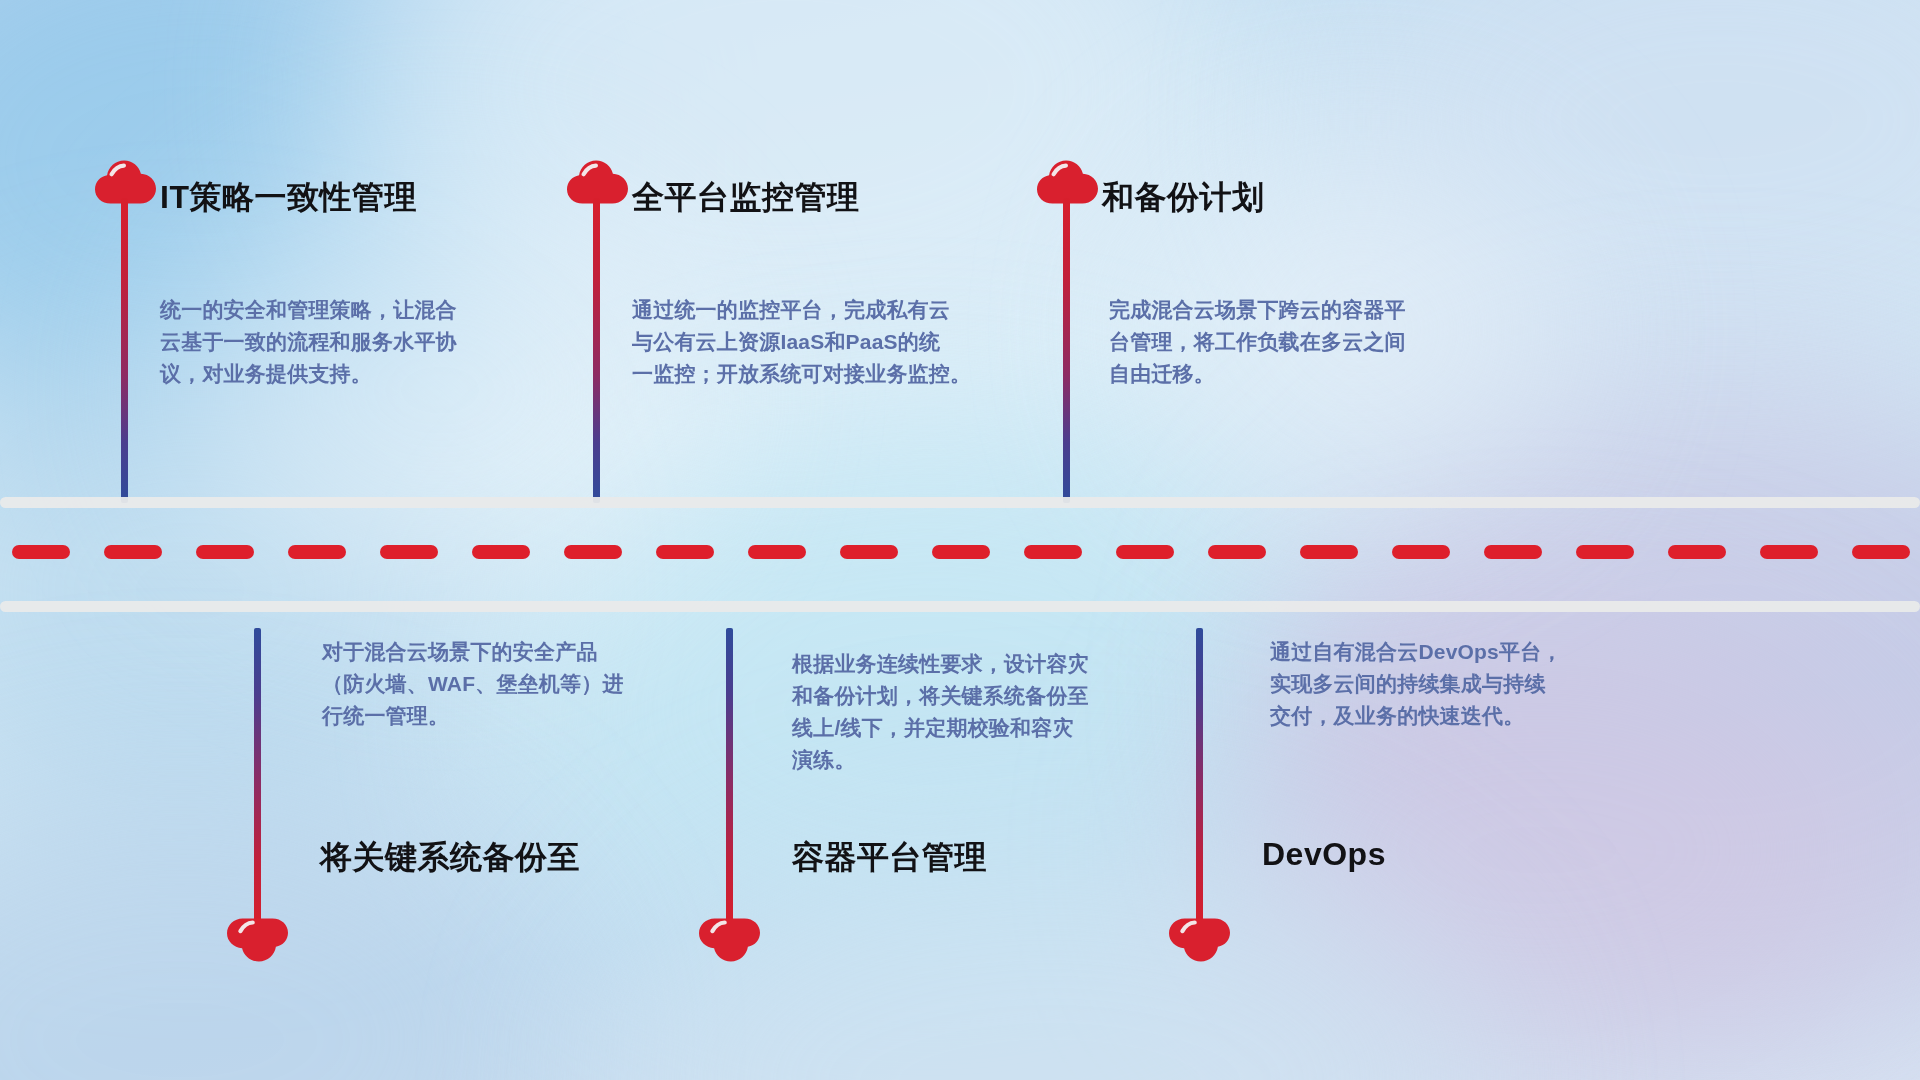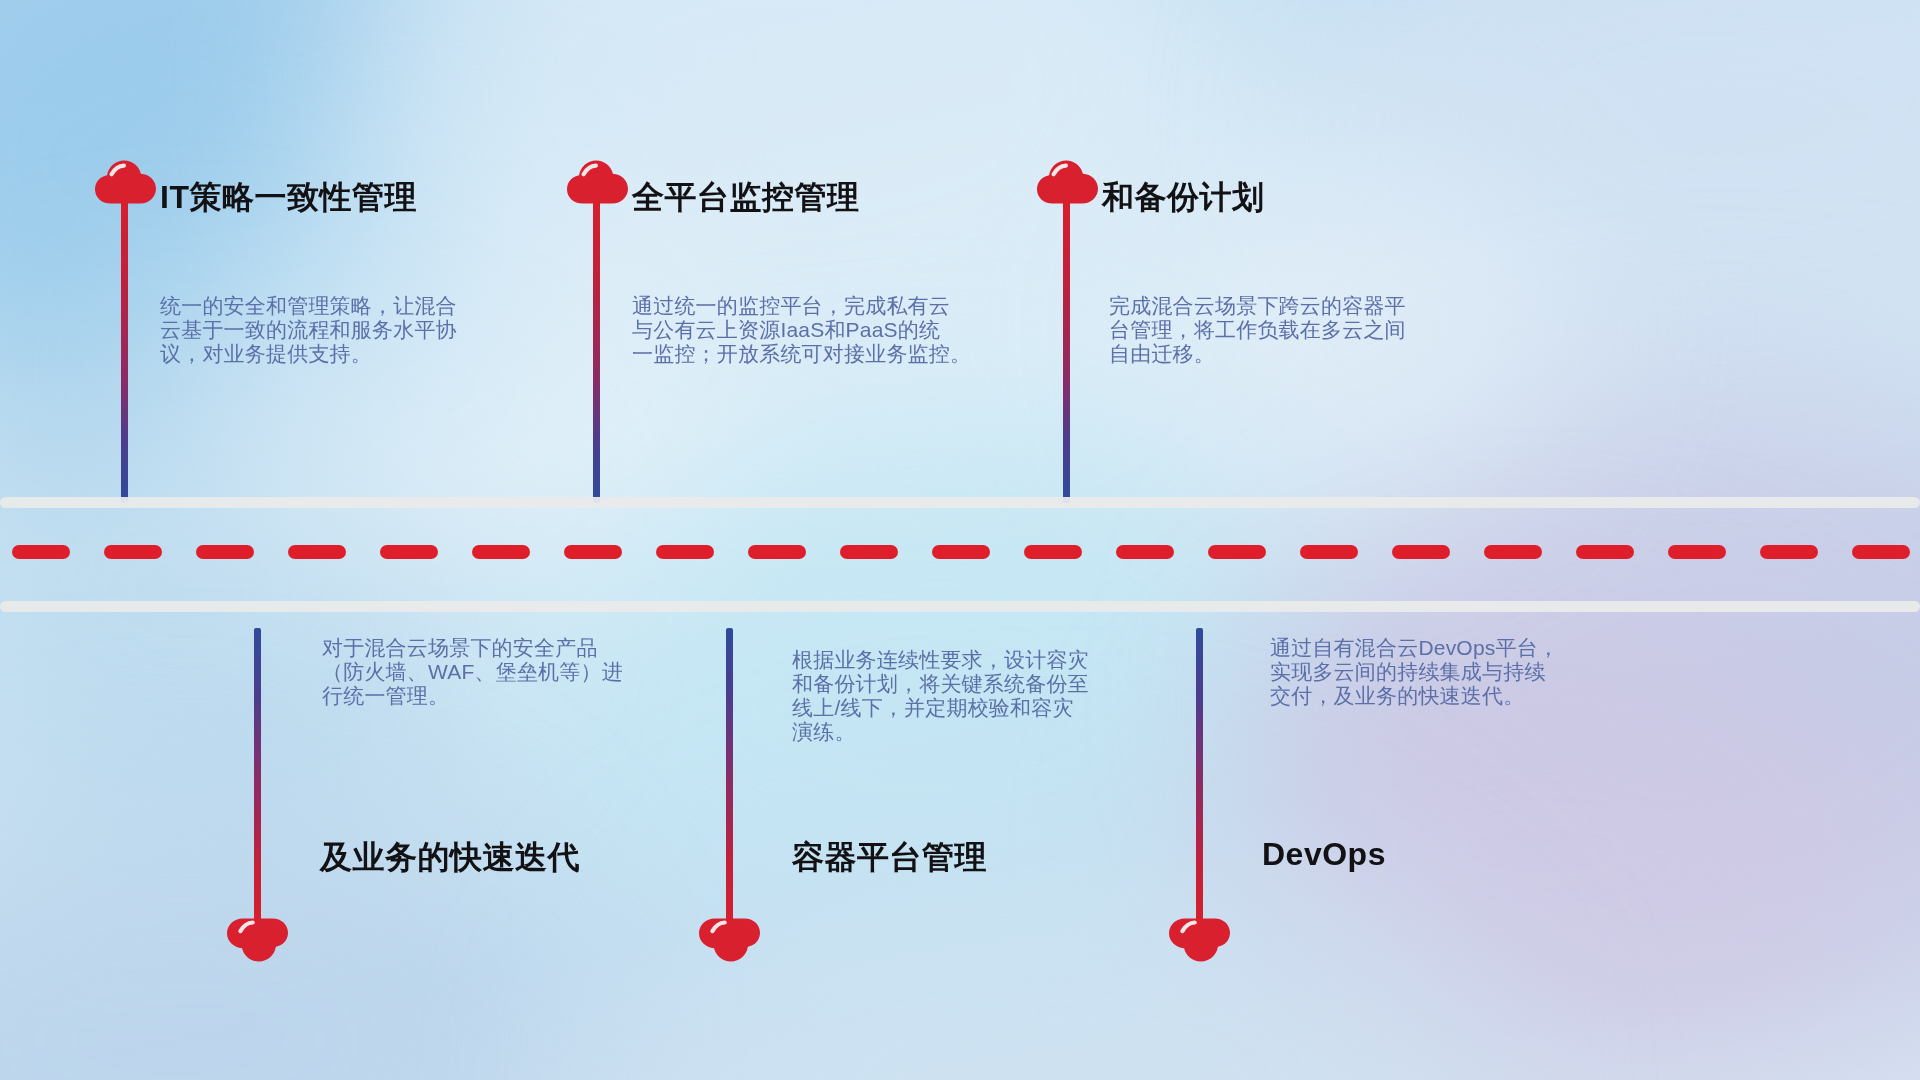--- a/index.html
+++ b/index.html
@@ -43,22 +43,22 @@
   .cloud svg{display:block;width:62px;height:44px;}
   .stem{width:7px;border-radius:2px;}
   .stem-down{background:linear-gradient(180deg,#d81f2c 0%,#c2203a 26%,#8e2b63 58%,#4b3d8e 80%,#2f4b9b 100%);}
   .stem-up{background:linear-gradient(180deg,#2f4b9b 0%,#4b3d8e 22%,#8e2b63 52%,#c2203a 78%,#d81f2c 100%);}
 
   .title{
     font-size:32px;font-weight:700;color:#121215;white-space:nowrap;
     letter-spacing:.5px;position:absolute;
   }
   .body{
-    font-size:21px;line-height:24px;color:#5b6fa8;position:absolute;
-    white-space:pre-line;letter-spacing:.2px;
+    font-size:21px;line-height:32px;color:#5b6fa8;position:absolute;
+    white-space:pre-line;letter-spacing:.2px;font-weight:bold;
   }
 
   
   .top .cloud{position:absolute;top:0;left:0;}
   .top .stem{position:absolute;left:27px;top:38px;}
 </style>
 </head>
 <body>
 
 <div id="stage">
@@ -148,21 +148,21 @@
     <div class="stem stem-up" style="height:300px;position:absolute;left:0;top:0;"></div>
     <div class="cloud" style="position:absolute;left:-27px;top:290px;">
       <svg viewBox="0 0 62 44" aria-hidden="true">
         <path d="M45.5.5C54.4.5 61 6.7 61 14.8c0 7.1-5.1 12.9-12.1 14-1.2 8.2-8.3 14.7-17 14.7-8.2 0-15.1-5.7-16.8-13.3C6.7 29.8 0 23.3 0 15.3 0 7.1 7 .5 15.7.5h29.8z" fill="#d9202e"></path>
         <path d="M13.4 13.1c3.2-5.6 8.2-8.4 12.3-8.6" stroke="#f5f7f8" stroke-width="4.2" stroke-linecap="round" fill="none" opacity=".92"></path>
       </svg>
     </div>
     <div class="body" style="left:68px;top:8px;width:430px;">对于混合云场景下的安全产品
 （防火墙、WAF、堡垒机等）进
 行统一管理。</div>
-    <div class="title" style="left:66px;top:208px;">及业务的快速迭代</div>
+    <div class="title" style="left:66px;top:208px;">将关键系统备份至</div>
   </div>
 
   <div class="marker" style="left:726px;top:628px;width:620px;">
     <div class="stem stem-up" style="height:300px;position:absolute;left:0;top:0;"></div>
     <div class="cloud" style="position:absolute;left:-27px;top:290px;">
       <svg viewBox="0 0 62 44" aria-hidden="true">
         <path d="M45.5.5C54.4.5 61 6.7 61 14.8c0 7.1-5.1 12.9-12.1 14-1.2 8.2-8.3 14.7-17 14.7-8.2 0-15.1-5.7-16.8-13.3C6.7 29.8 0 23.3 0 15.3 0 7.1 7 .5 15.7.5h29.8z" fill="#d9202e"></path>
         <path d="M13.4 13.1c3.2-5.6 8.2-8.4 12.3-8.6" stroke="#f5f7f8" stroke-width="4.2" stroke-linecap="round" fill="none" opacity=".92"></path>
       </svg>
     </div>

